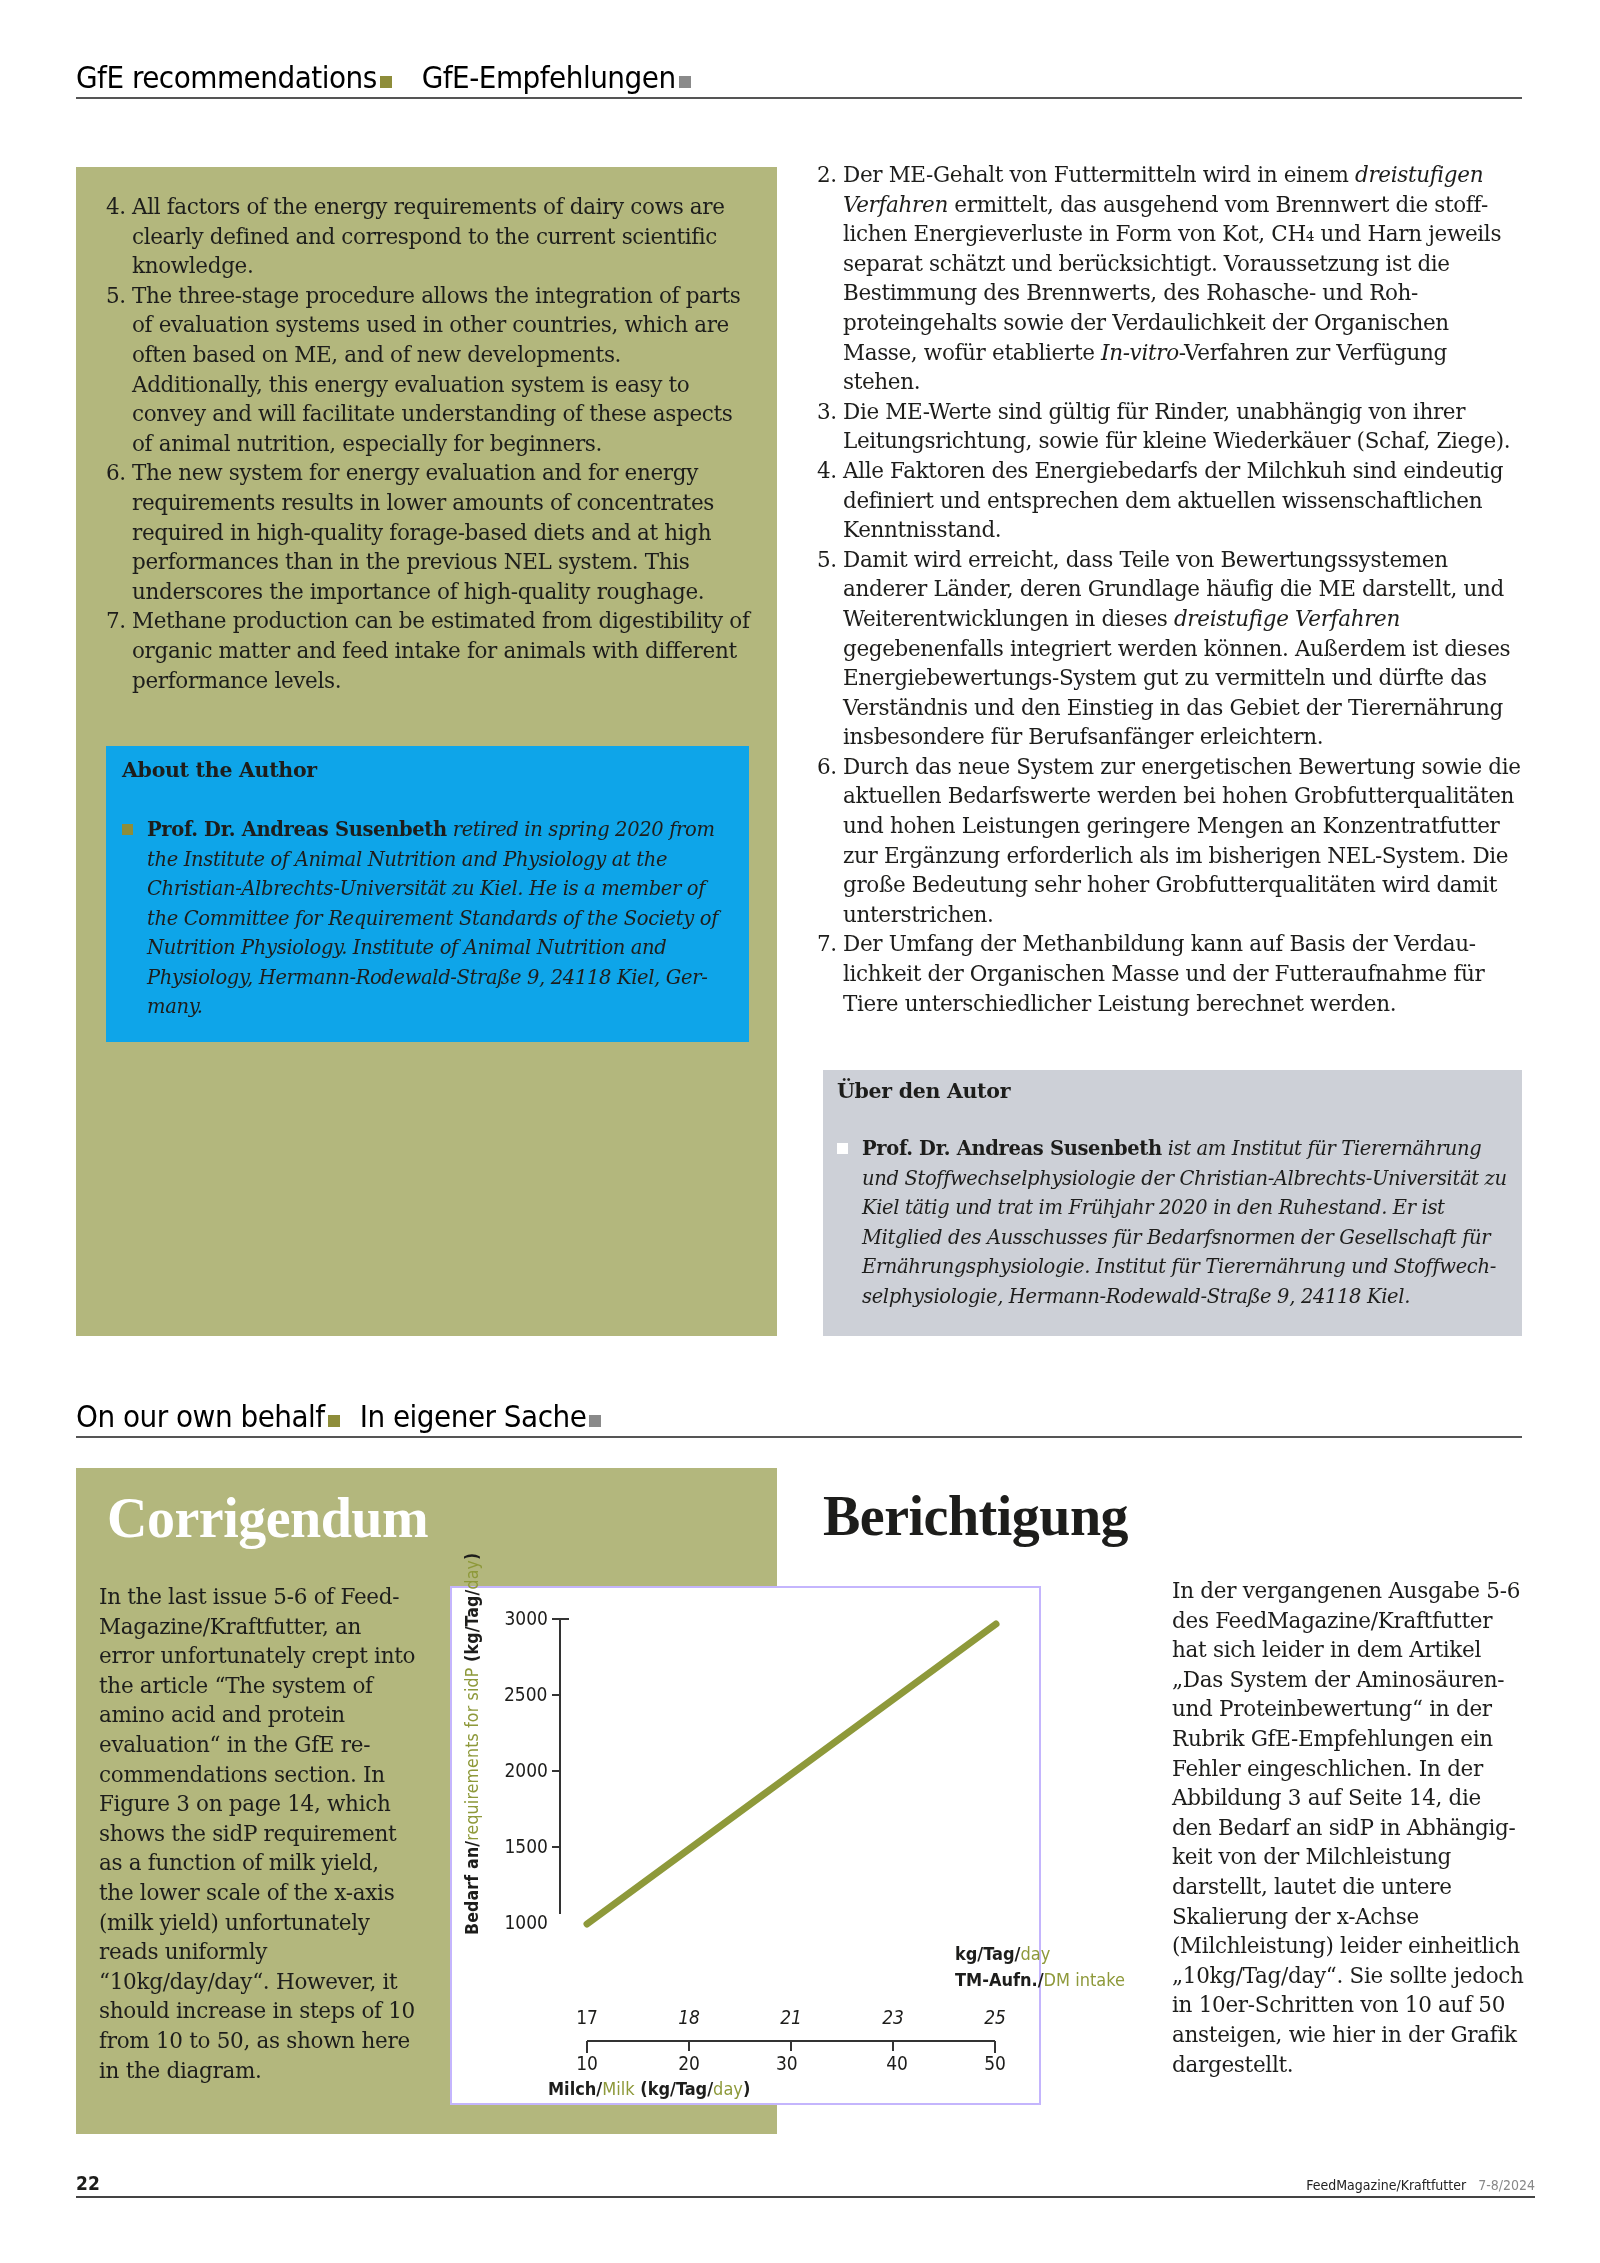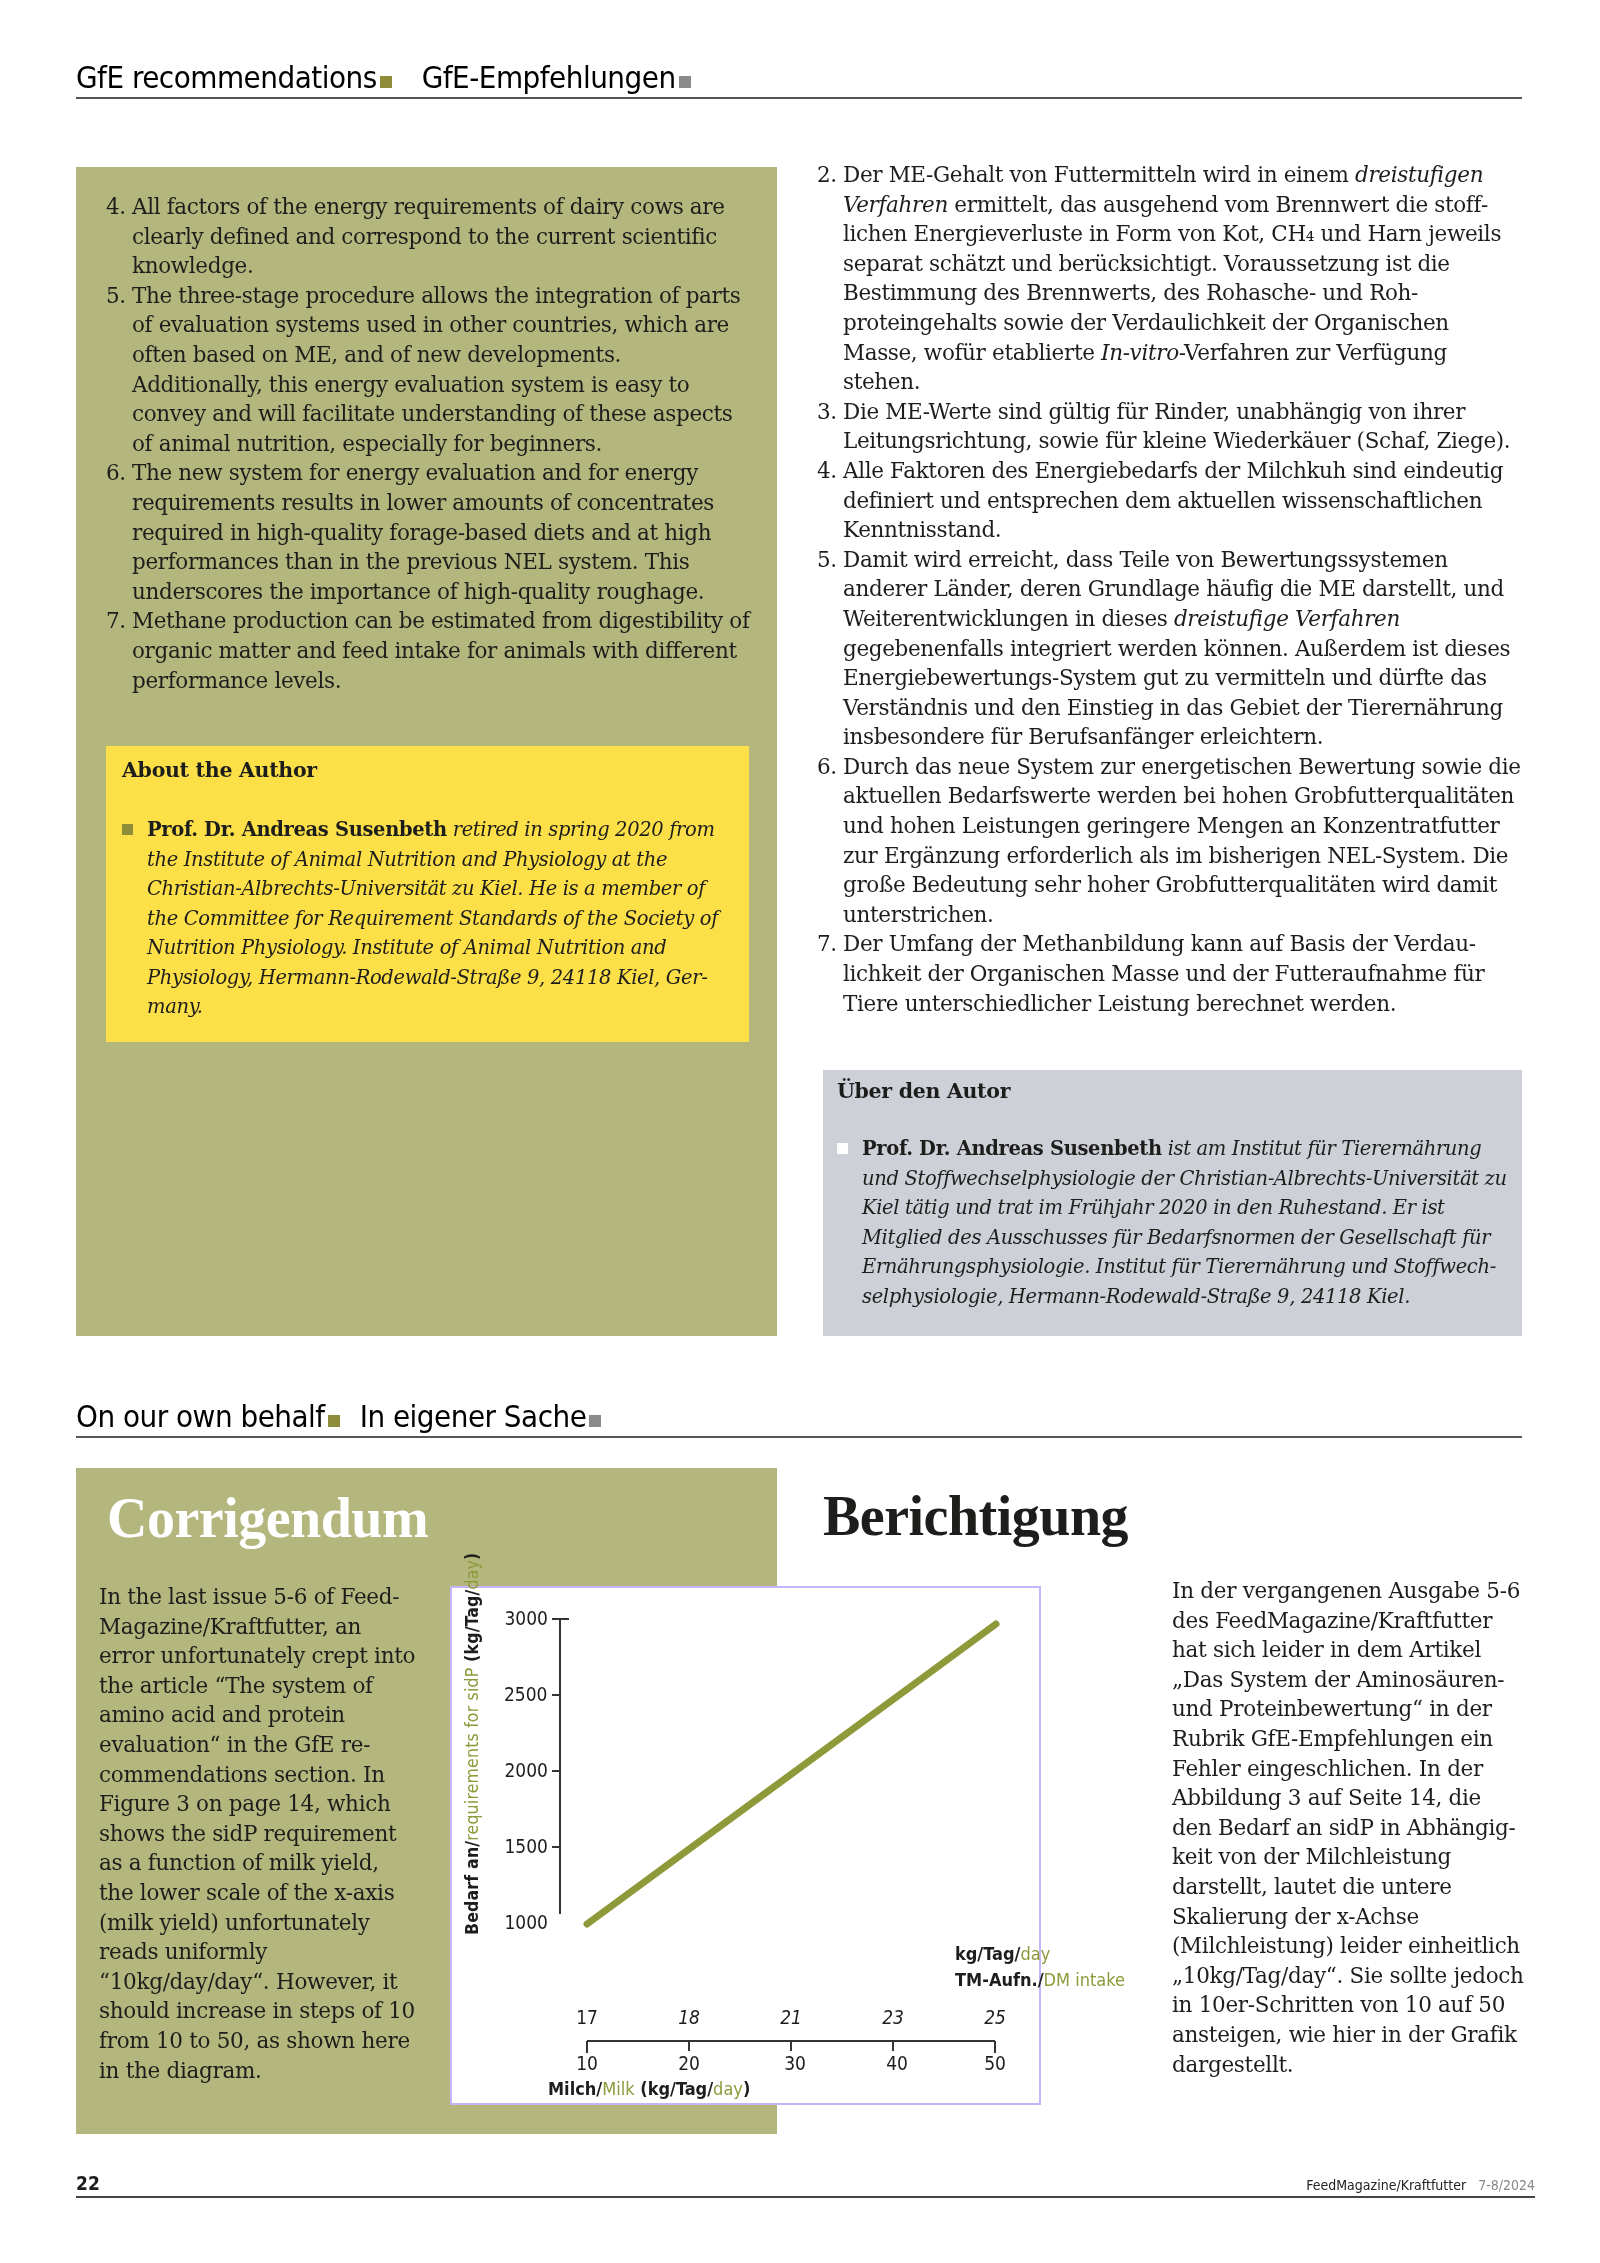--- a/index.html
+++ b/index.html
@@ -7,21 +7,21 @@
   .abs { position:absolute; }
   .sec-head { position:absolute; left:76px; width:1446px; border-bottom:2px solid #555; font-family:"DejaVu Sans Condensed","DejaVu Sans", sans-serif; font-weight:200; font-size:31px; line-height:38px; color:#000000; letter-spacing:-0.5px; padding-bottom:1px; }
   .sec-head .sq { display:inline-block; width:12px; height:12px; margin:0 4px 0 3px; vertical-align:baseline; }
   .sec-head .sq.green { background:#8e8d3a; }
   .sec-head .sq.grey { background:#8a8a8a; }
   .sec-head .gap { display:inline-block; width:26px; }
   .green-box { background:#b3b77d; }
   .list { margin:0; padding:0; list-style:none; font-size:21.5px; line-height:29.6px; font-family:"DejaVu Serif", serif; letter-spacing:-0.35px; }
   .list li { position:relative; padding-left:26px; }
   .list li .num { position:absolute; left:0; top:0; }
-  .author-box { background:#fde047; }
+  .author-box { background:#0ea5e9; }
   .author-box h4, .grey-box h4 { margin:0; font-weight:bold; font-size:20.5px; line-height:28px; letter-spacing:-0.3px; }
   .author-p { font-size:19.5px; line-height:29.5px; letter-spacing:-0.35px; position:relative; padding-left:25px; margin:0; }
   .author-p .bullet { position:absolute; left:0; top:9px; width:11px; height:11px; }
   .author-p b { font-style:normal; font-weight:bold; }
   .author-p i { font-style:italic; }
   .grey-box { background:#cdd0d7; }
   .big-title { font-family:"Liberation Serif", serif; font-weight:bold; font-size:56px; line-height:60px; letter-spacing:-0.5px; }
   .body-text { font-size:21.5px; line-height:29.6px; letter-spacing:-0.3px; font-family:"DejaVu Serif", serif; }
   .chart-box { background:#fff; border:2px solid #c4b5fd; box-sizing:border-box; }
   .chart-font { font-family:"DejaVu Sans Condensed","DejaVu Sans", sans-serif; }
@@ -120,21 +120,21 @@
   </div>
 
   <div class="abs chart-font" style="left:120px; top:418px; width:30px; text-align:center; font-size:19px; ">17</div>
   <div class="abs chart-font" style="left:222px; top:418px; width:30px; text-align:center; font-size:19px; font-style:italic;">18</div>
   <div class="abs chart-font" style="left:324px; top:418px; width:30px; text-align:center; font-size:19px; font-style:italic;">21</div>
   <div class="abs chart-font" style="left:426px; top:418px; width:30px; text-align:center; font-size:19px; font-style:italic;">23</div>
   <div class="abs chart-font" style="left:528px; top:418px; width:30px; text-align:center; font-size:19px; font-style:italic;">25</div>
 
   <div class="abs chart-font" style="left:120px; top:464px; width:30px; text-align:center; font-size:19px;">10</div>
   <div class="abs chart-font" style="left:222px; top:464px; width:30px; text-align:center; font-size:19px;">20</div>
-  <div class="abs chart-font" style="left:324px; top:464px; width:30px; text-align:right; font-size:19px;">30</div>
+  <div class="abs chart-font" style="left:324px; top:464px; width:30px; text-align:left; font-size:19px;">30</div>
   <div class="abs chart-font" style="left:426px; top:464px; width:30px; text-align:right; font-size:19px;">40</div>
   <div class="abs chart-font" style="left:528px; top:464px; width:30px; text-align:center; font-size:19px;">50</div>
 
   <div class="abs chart-font" style="left:96px; top:490px; font-size:18px; font-weight:bold; white-space:nowrap;">
     <span>Milch/</span><span class="olive" style="font-weight:normal;">Milk</span><span> (kg/Tag/</span><span class="olive" style="font-weight:normal;">day</span><span>)</span>
   </div>
 </div>
 
 <div class="abs chart-font" style="left:76px; top:2172px; font-size:19px; font-weight:bold;">22</div>
 <div class="abs chart-font" style="right:65px; top:2177px; font-size:14px; white-space:nowrap;">

